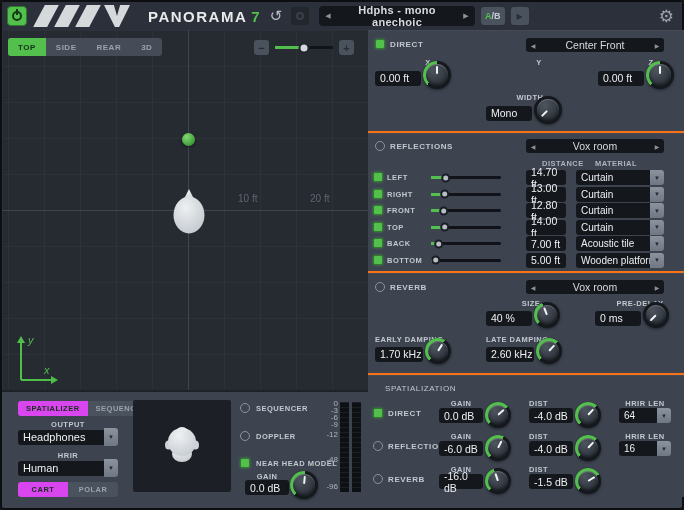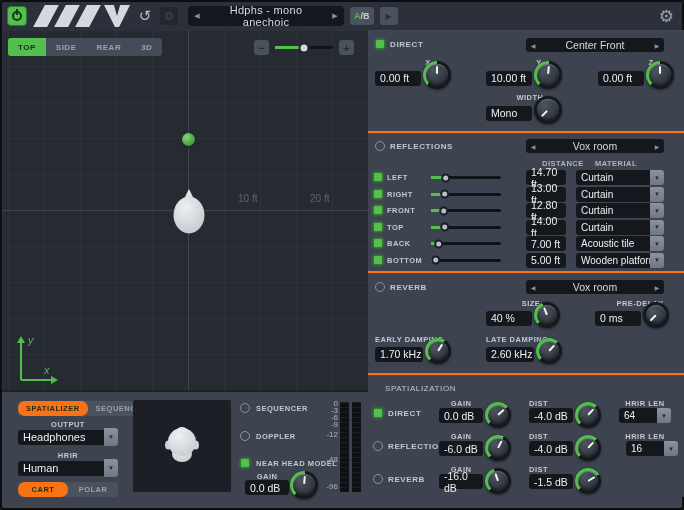--- a/index.html
+++ b/index.html
@@ -24,21 +24,21 @@
   .apptitle { margin-left:18px; font-size:15px; font-weight:bold; letter-spacing:1.5px; color:#e8eaec; }
   .apptitle .ver { color:#53bf4d; margin-left:4px; }
   .tb-btn { height:18px; min-width:18px; margin-left:6px; border-radius:3px; display:flex;
             align-items:center; justify-content:center; font-size:11px; color:#9aa2ac; cursor:pointer; }
   .undo { font-size:15px; color:#b7bdc5; }
   .compare { background:#22262d; width:18px; }
   .compare .dot { width:8px; height:8px; border:2px solid #3a404a; border-radius:50%; }
   .preset { margin-left:10px; width:156px; height:20px; background:#14171c; border-radius:4px;
             display:flex; align-items:center; color:#d7dadf; font-size:11px; cursor:pointer; }
   .preset .arr { width:18px; text-align:center; font-size:7px; color:#8d939c; }
-  .preset .ptext { flex:1; text-align:center; letter-spacing:.3px; }
+  .preset .ptext { flex:1; text-align:center; letter-spacing:.3px;font-weight:bold; }
   .ab { background:#4a525d; padding:0 4px; font-size:9px; font-weight:bold; }
   .ab .a { color:#53bf4d; } .ab .b { color:#c7ccd2; }
   .playbtn { background:#4a525d; width:18px; font-size:8px; color:#2a2f36; }
   .gear { position:absolute; right:8px; top:4px; font-size:17px; color:#9aa2ac; cursor:pointer; }
 
   
   .viewport { position:absolute; left:2px; top:30px; width:366px; height:360px; background:#262b32;
       background-image:
         linear-gradient(to right, rgba(110,120,135,.28) 1px, transparent 1px),
         linear-gradient(to bottom, rgba(110,120,135,.28) 1px, transparent 1px),
@@ -115,21 +115,21 @@
   .ddbtn { width:14px; height:15px; background:linear-gradient(#8b939e,#6f7782); border-radius:0 3px 3px 0;
       color:#272c34; font-size:6px; display:flex; align-items:center; justify-content:center; cursor:pointer; }
   .sptitle { position:absolute; left:17px; top:9px; font-size:8px; font-weight:normal; letter-spacing:.6px; color:#c3c8cf;text-align:right; }
 
   
   .bottomleft { position:absolute; left:2px; top:390px; width:366px; height:107px; background:#3d4450;
       border-top:2px solid #1e2228; }
   .tabbar { position:absolute; display:flex; height:15px; background:#4a525d; border-radius:3px; overflow:hidden; }
   .btab { padding:0 8px; display:flex; align-items:center; font-size:7.5px; font-weight:bold;
       letter-spacing:.5px; color:#9aa2ac; cursor:pointer; }
-  .btab.active { background:#f97316; color:#15321a;border-radius:7px; }
+  .btab.active { background:#d946ef; color:#15321a; }
   .ctl-label { position:absolute; font-size:7.5px; font-weight:bold; letter-spacing:.5px; color:#c3c8cf;
       text-align:center; width:100px; }
   .bdd { position:absolute; width:100px; height:18px;align-items:center; }
   .bdd .ddval { font-size:11px; border-radius:3px 0 0 3px; }
   .bdd .ddbtn { height:18px; }
   .headbox { position:absolute; left:131px; top:8px; width:98px; height:92px; background:#1c2026;
       border-radius:2px; display:flex; align-items:center; justify-content:center; }
   .checkrow { position:absolute; display:flex; align-items:center; gap:6px; }
   .checkrow .cname { font-size:7.5px; font-weight:bold; letter-spacing:.5px; color:#c3c8cf; }
   .meter { position:absolute; }
@@ -144,20 +144,23 @@
 
   <div class="titlebar">
     <div class="powerbtn">
         <div class="psym"></div>
       </div>
     <div class="logo">
       <div class="bar"></div>
       <div class="bar"></div>
       <div class="bar"></div>
       <div class="tri"></div>
+    </div>
+    <div class="apptitle">
+      <span>PANORAMA</span><span class="ver">7</span>
     </div>
     <div class="tb-btn undo">
         <span>↺</span>
       </div>
     <div class="tb-btn compare">
         <div class="dot"></div>
       </div>
     <div class="preset">
       <span class="arr">◀</span>
       <span class="ptext">Hdphs - mono anechoic</span>
@@ -234,28 +237,20 @@
             <div class="vbox" style="width:46px;">0.00 ft</div>
           <div class="knob k28" style="margin-left: 2px; margin-top: -6px; --sweep: 135deg; --rot: 0deg;">
               <div class="arc"></div>
               <div class="cap"></div>
               <div class="ptr"></div>
             </div>
           </div>
       </div>
       <div class="kgroup" style="left:118px; top:28px; width:76px;">
         <div class="klabel" style="margin-left:30px;">Y</div>
-        <div class="krow">
-            <div class="vbox" style="width:46px;">10.00 ft</div>
-          <div class="knob k28" style="margin-left: 2px; margin-top: -6px; --sweep: 140.4deg; --rot: 5.400000000000006deg;">
-              <div class="arc"></div>
-              <div class="cap"></div>
-              <div class="ptr"></div>
-            </div>
-          </div>
       </div>
       <div class="kgroup" style="left:230px; top:28px; width:76px;">
         <div class="klabel" style="margin-left:30px;">Z</div>
         <div class="krow">
             <div class="vbox" style="width:46px;">0.00 ft</div>
           <div class="knob k28" style="margin-left: 2px; margin-top: -6px; --sweep: 135deg; --rot: 0deg;">
               <div class="arc"></div>
               <div class="cap"></div>
               <div class="ptr"></div>
             </div>
@@ -476,21 +471,21 @@
           <div class="ptr"></div>
         </div>
       <div class="klabel" style="position:absolute; left:161px; top:57px; width:60px; text-align:left;">DIST ROLLOFF</div>
       <div class="vbox" style="position:absolute; left:161px; top:66px; width:44px;">-4.0 dB</div>
       <div class="knob k26" style="position: absolute; left: 207px; top: 60px; --sweep: 178.20000000000002deg; --rot: 43.20000000000002deg;">
           <div class="arc"></div>
           <div class="cap"></div>
           <div class="ptr"></div>
         </div>
       <div class="klabel" style="position:absolute; left:251px; top:57px; width:52px;">HRIR LEN</div>
-      <div class="dd" style="left:258px; top:66px; width:52px;">
+      <div class="dd" style="left:251px; top:66px; width:52px;">
           <div class="ddval">16</div>
           <div class="ddbtn">
             <span>▼</span>
           </div>
         </div>
 
       <div class="seclabel" style="left:5px; top:99px;">
         <span class="led"></span>
         <span class="secname">REVERB</span>
       </div>

